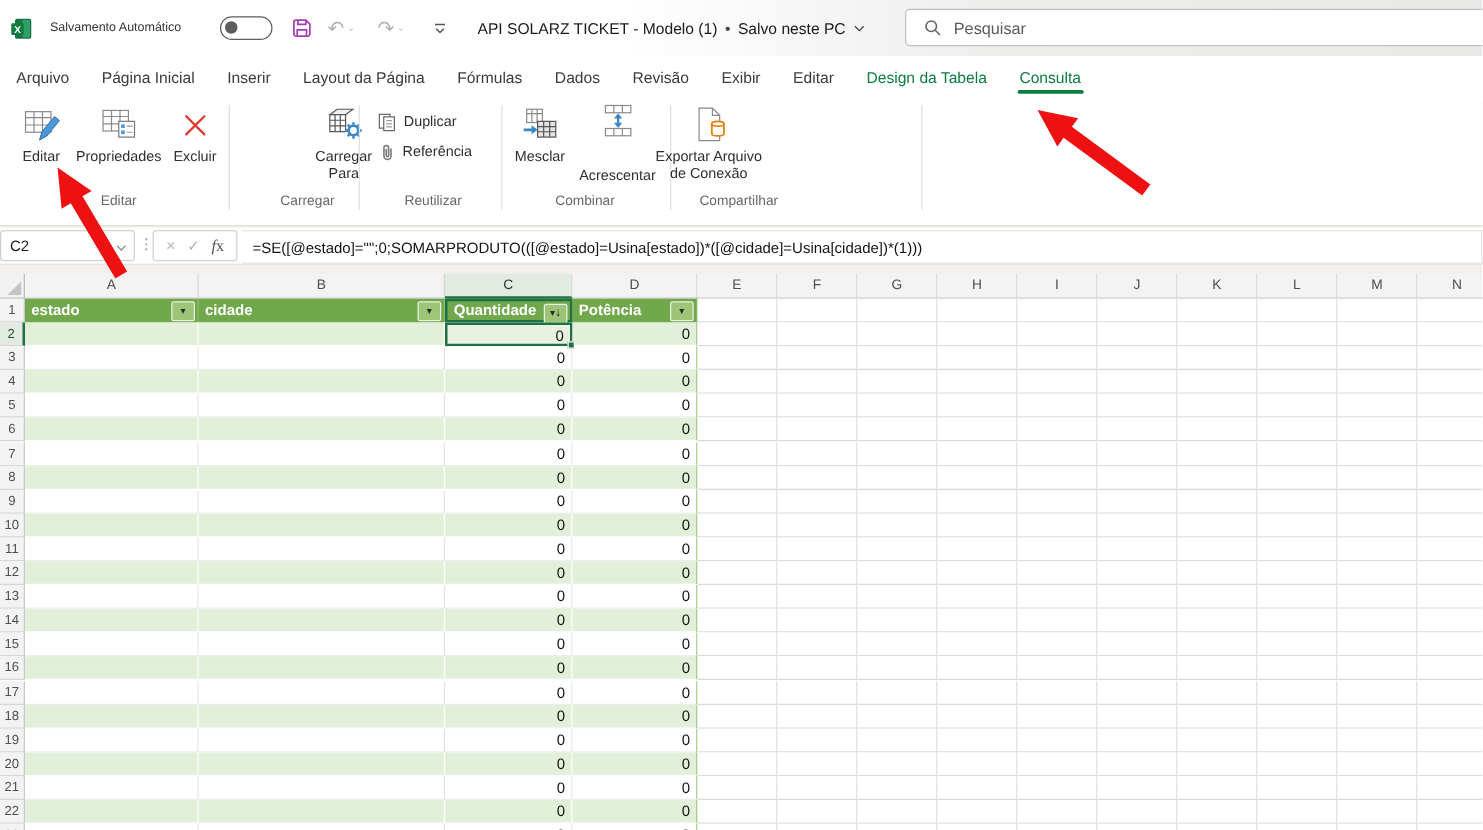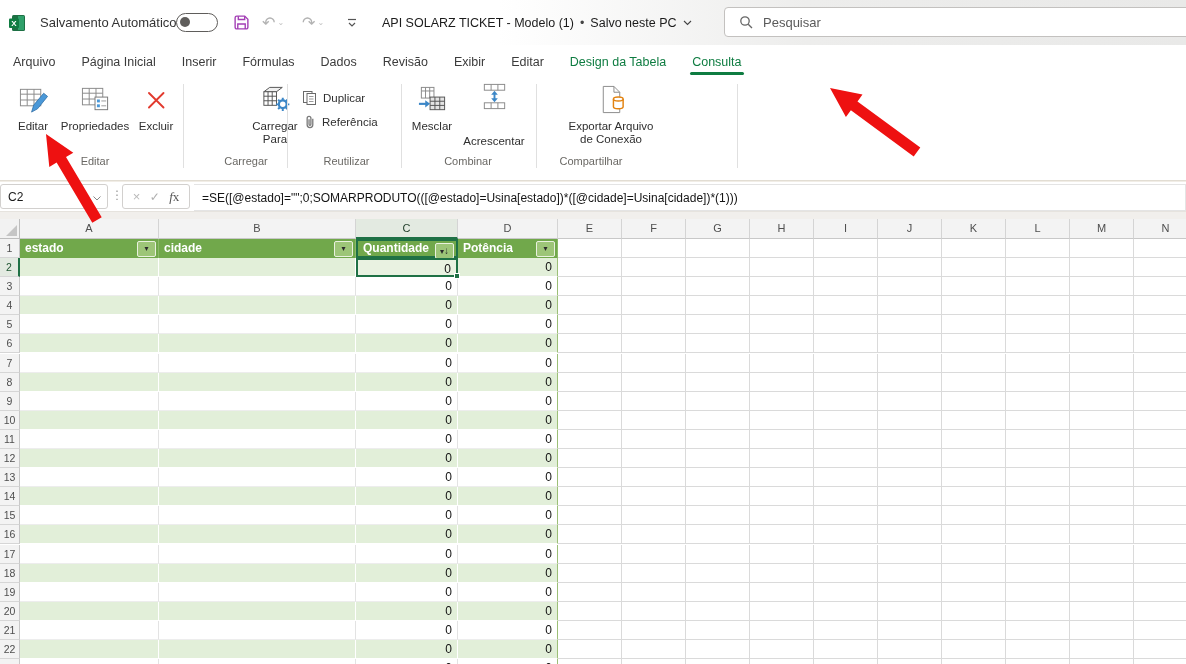--- a/index.html
+++ b/index.html
@@ -3,21 +3,21 @@
 <meta charset="utf-8">
 <style>
   html,body{margin:0;padding:0;}
   body{font-family:"Liberation Sans",sans-serif;-webkit-font-smoothing:antialiased;}
   #app{position:relative;width:1186px;height:664px;overflow:hidden;background:#fff;}
 
   
   #titlebar{position:absolute;left:0;top:0;width:1186px;height:45px;
     background:linear-gradient(90deg,#ffffff 0%,#ffffff 42%,#ededec 68%,#e9e9e8 100%);}
   .tb-item{position:absolute;top:0;height:45px;display:flex;align-items:center;}
-  #autosave-label{left:40px;font-size:13px;color:#333;}
+  #autosave-label{left:40px;font-size:10px;color:#333;}
   #autosave-toggle{left:176px;}
   .toggle{width:40px;height:17px;border:1px solid #5f5d5b;border-radius:10px;background:#fff;position:relative;}
   .toggle .knob{position:absolute;left:3px;top:2.5px;width:10px;height:10px;border-radius:50%;background:#5f5d5b;}
   #save-btn{left:233px;}
   #undo-btn{left:262px;color:#b3b3b3;font-size:16px;}
   #redo-btn{left:302px;color:#b3b3b3;font-size:16px;}
   .mini-chev{font-size:8px;color:#c2c2c2;margin-left:2px;}
   #customize-btn{left:346px;}
   #doc-title{left:382px;font-size:12.5px;color:#1b1b1b;gap:6px;}
   #doc-title .dot{color:#444;}
@@ -133,20 +133,21 @@
           <path d="M9.2 9.2 L13 13"></path>
       </svg>
       <span>Pesquisar</span>
     </div>
   </div>
 
   <div id="tabs">
       <span class="tab">Arquivo</span>
       <span class="tab">Página Inicial</span>
       <span class="tab">Inserir</span>
+      <span class="tab">Layout da Página</span>
       <span class="tab">Fórmulas</span>
       <span class="tab">Dados</span>
       <span class="tab">Revisão</span>
       <span class="tab">Exibir</span>
       <span class="tab">Editar</span>
       <span class="tab accent">Design da Tabela</span>
       <span class="tab accent active">Consulta</span>
     </div>
 
   <div id="ribbon">
@@ -241,21 +242,21 @@
           <path d="M12.5 22.5 v6 M19.5 22.5 v6" stroke="#8a8a8a"></path>
           <path d="M16 13 v6" stroke="#3c87c7" stroke-width="2"></path>
           <path d="M16 10 l-3.4 4.2 h6.8 z" fill="#3c87c7"></path>
           <path d="M16 22 l-3.4 -4.2 h6.8 z" fill="#3c87c7"></path>
         </svg>
       </div>
       <div class="lb">Acrescentar</div>
     </div>
     <div class="grp-div" style="left:536px;"></div>
 
-    <div class="bigbtn" style="left:563px;width:96px;align-items:center;">
+    <div class="bigbtn" style="left:519px;width:96px;align-items:center;">
       <div class="ic">
         <svg width="31" height="31" viewBox="0 0 32 32">
           <path d="M7.5 2.5 h11 l6 6 v21 h-17 z" fill="#fff" stroke="#8a8a8a"></path>
           <path d="M18.5 2.5 v6 h6" fill="none" stroke="#8a8a8a"></path>
           <path d="M18 15.5 v8 a5 2 0 0 0 10 0 v-8" fill="#fff" stroke="#e2820f" stroke-width="1.5"></path>
           <ellipse cx="23" cy="15.5" rx="5" ry="2" fill="#fff" stroke="#e2820f" stroke-width="1.5"></ellipse>
         </svg>
       </div>
       <div class="lb">Exportar Arquivo de Conexão</div>
     </div>

